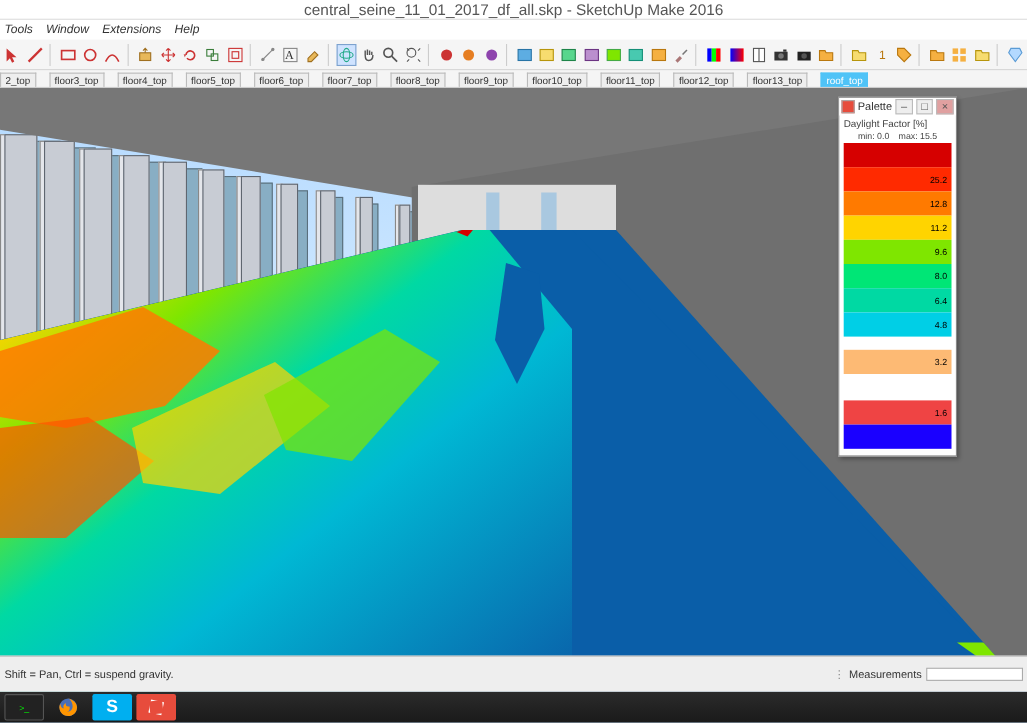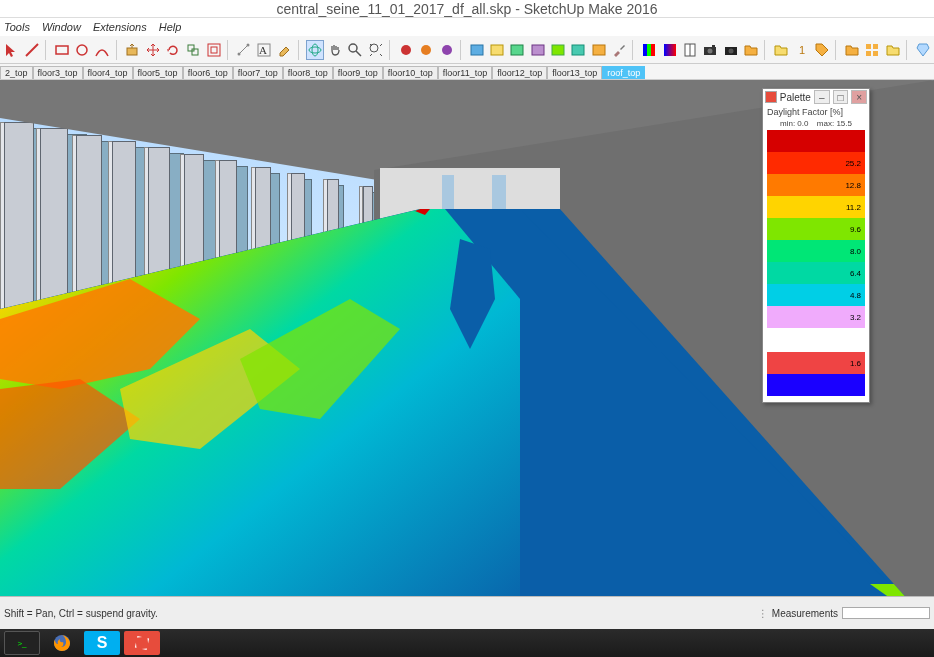--- a/index.html
+++ b/index.html
@@ -11,21 +11,21 @@
 .menubar { background: #fff; height: 18px; display: flex; align-items: center; gap: 12px; padding: 0 4px; color: #333; }
 .menubar span { cursor: default; font-style: italic; }
 
 .toolbar { background: #f5f5f5; height: 28px; display: flex; align-items: center; gap: 2px; padding: 0 2px; border-bottom: 1px solid #ccc; }
 .tbbtn { width: 20px; height: 20px; display: inline-flex; align-items: center; justify-content: center; border: 1px solid transparent; }
 .tbbtn svg { width: 16px; height: 16px; }
 .tbsep { width: 4px; height: 20px; border-left: 1px solid #ccc; margin: 0 2px; }
 .tbbtn.active { background: #cfe3ff; border: 1px solid #7da2ce; }
 
 .tabbar { background: #f5f5f5; height: 16px; display: flex; align-items: flex-end; padding-left: 0; border-bottom: 1px solid #ccc; font-size: 9px; }
-.tab { background: #eee; border: 1px solid #bbb; border-bottom: none; padding: 1px 4px; margin-right: 0; color: #333; cursor: default; }
+.tab { background: #eee; border: 1px solid #bbb; border-bottom: none; padding: 1px 4px; margin-right: 12px; color: #333; cursor: default; }
 .tab.active { background: #4fc3f7; color: #fff; border-color: #4fc3f7; }
 
 .viewport { position: relative; height: 549px; background: #777; overflow: hidden; }
 .sky { position: absolute; left: 0; top: 0; right: 0; height: 220px; background: linear-gradient(#b3d9ff, #cfe8ff); }
 .ceiling { position: absolute; left: 0; top: 0; width: 934px; height: 240px; background: #777; clip-path: polygon(0 0, 934px 0, 560px 130px, 0 38px); }
 .rightwall { position: absolute; right: 0; top: 0; width: 560px; height: 549px; background: #6f6f6f; clip-path: polygon(560px 0, 560px 549px, 0 170px, 0 90px); }
 .backwall { position: absolute; left: 380px; top: 88px; width: 180px; height: 85px; background: #ddd; }
 .backwin1 { position: absolute; left: 442px; top: 95px; width: 12px; height: 76px; background: #a9c8e0; }
 .backwin2 { position: absolute; left: 492px; top: 95px; width: 14px; height: 76px; background: #a9c8e0; }
 .leftwall { position: absolute; left: 0; top: 36px; width: 420px; height: 280px; }
@@ -419,21 +419,21 @@
     </div>
     <div class="bars">
         <div class="bar" style="background: rgb(214, 0, 0);"></div>
         <div class="bar" style="background: rgb(255, 42, 0);">25.2</div>
         <div class="bar" style="background: rgb(255, 122, 0);">12.8</div>
         <div class="bar" style="background: rgb(255, 212, 0);">11.2</div>
         <div class="bar" style="background: rgb(127, 230, 0);">9.6</div>
         <div class="bar" style="background: rgb(0, 230, 118);">8.0</div>
         <div class="bar" style="background: rgb(0, 217, 163);">6.4</div>
         <div class="bar" style="background: rgb(0, 207, 230);">4.8</div>
-        <div class="bar" style="background: #f0abfc;">3.2</div>
+        <div class="bar" style="background: #fdba74; margin-top: 12px;">3.2</div>
         <div class="bar" style="background: #ef4444; margin-top: 24px;">1.6</div>
         <div class="bar" style="background: rgb(26, 0, 255);"></div>
       </div>
   </div>
 </div>
 
 <div class="statusbar">
   <span>Shift = Pan, Ctrl = suspend gravity.</span>
   <span class="r">
     <span style="color:#888">⋮</span>

